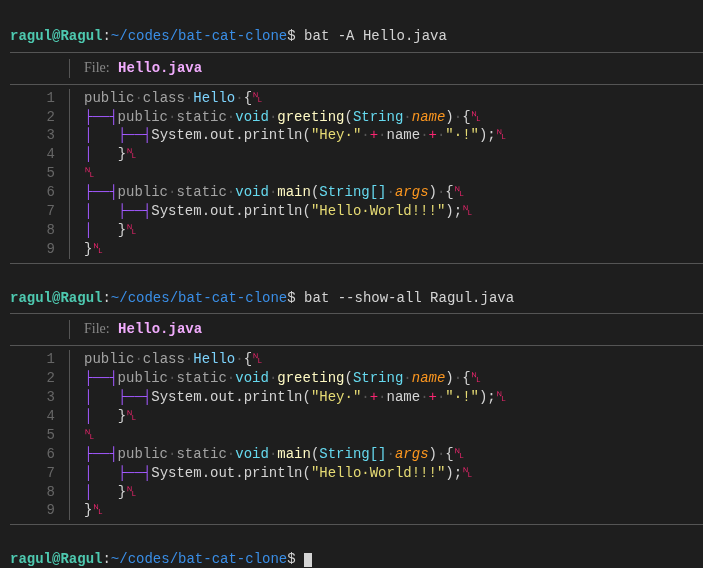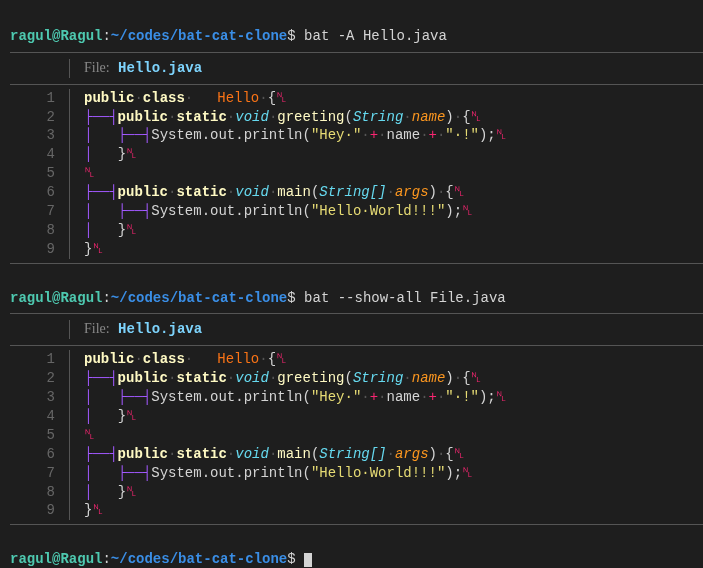--- a/index.html
+++ b/index.html
@@ -13,21 +13,21 @@
     width: 703px;
   }
   .prompt-line {
     padding: 2px 10px;
     white-space: pre;
   }
   .user { color: #4ec9b0; font-weight: bold; }
   .at { color: #4ec9b0; font-weight: bold; }
   .host { color: #4ec9b0; font-weight: bold; }
   .colon { color: #d4d4d4; }
-  .path { color: #3a8ee6; font-weight: bold; }
+  .path { color: #3a8ee6; font-weight: normal; }
   .dollar { color: #d4d4d4; }
   .cmd { color: #d4d4d4; margin-top: 28px; }
   .cursor {
     display: inline-block;
     width: 8px;
     height: 14px;
     background: #d4d4d4;
     vertical-align: text-bottom;
   }
   .divider {
@@ -37,40 +37,40 @@
   .file-header {
     display: flex;
     padding: 2px 0 2px 10px;
   }
   .gutter-pad {
     width: 60px;
     border-right: 1px solid #555;
     flex-shrink: 0;
   }
   .file-label { color: #888; padding-left: 14px; font-family: Liberation Serif, serif; }
-  .file-name { color: #7dd3fc; font-weight: bold; }
+  .file-name { color: #f0abfc; font-weight: bold; }
   .code-line {
     display: flex;
     padding-left: 10px;
   }
   .lineno {
     width: 60px;
     text-align: right;
     color: #666;
     border-right: 1px solid #555;
     padding-right: 14px;
     flex-shrink: 0;
   }
   .code {
     padding-left: 14px;
     white-space: pre;
   }
-  .kw { color: #fef9c3; font-weight: bold; }
-  .cls { color: #f97316; margin-left: 24px; }
-  .typ { color: #66d9ef; font-style: italic; }
+  .kw { color: #a3a3a3; font-weight: normal; }
+  .cls { color: #7dd3fc; }
+  .typ { color: #66d9ef; }
   .fn { color: #fef9c3; }
   .str { color: #e6db74; }
   .param { color: #fd971f; font-style: italic; }
   .dot { color: #555; }
   .lf { color: #f92672; }
   .tab-line { color: #a259ff; }
   .punct { color: #d4d4d4; }
   .op { color: #f92672; }
   .block {
     margin-bottom: 2px;
@@ -136,21 +136,21 @@
 
 <div class="code-line">
   <div class="lineno">9</div>
   <div class="code"><span class="punct">}</span><span class="lf">␤</span></div>
 </div>
 
 <div class="divider"></div>
 </div>
 
 <div class="prompt-line">
-<span class="user">ragul</span><span class="at">@</span><span class="host">Ragul</span><span class="colon">:</span><span class="path">~/codes/bat-cat-clone</span><span class="dollar">$ </span><span class="cmd">bat --show-all File.java</span>
+<span class="user">ragul</span><span class="at">@</span><span class="host">Ragul</span><span class="colon">:</span><span class="path">~/codes/bat-cat-clone</span><span class="dollar">$ </span><span class="cmd">bat --show-all Ragul.java</span>
 </div>
 
 <div class="block">
 <div class="divider"></div>
 <div class="file-header">
   <div class="gutter-pad"></div>
   <div>
     <span class="file-label">File:</span>
     <span class="file-name">Hello.java</span>
   </div>

